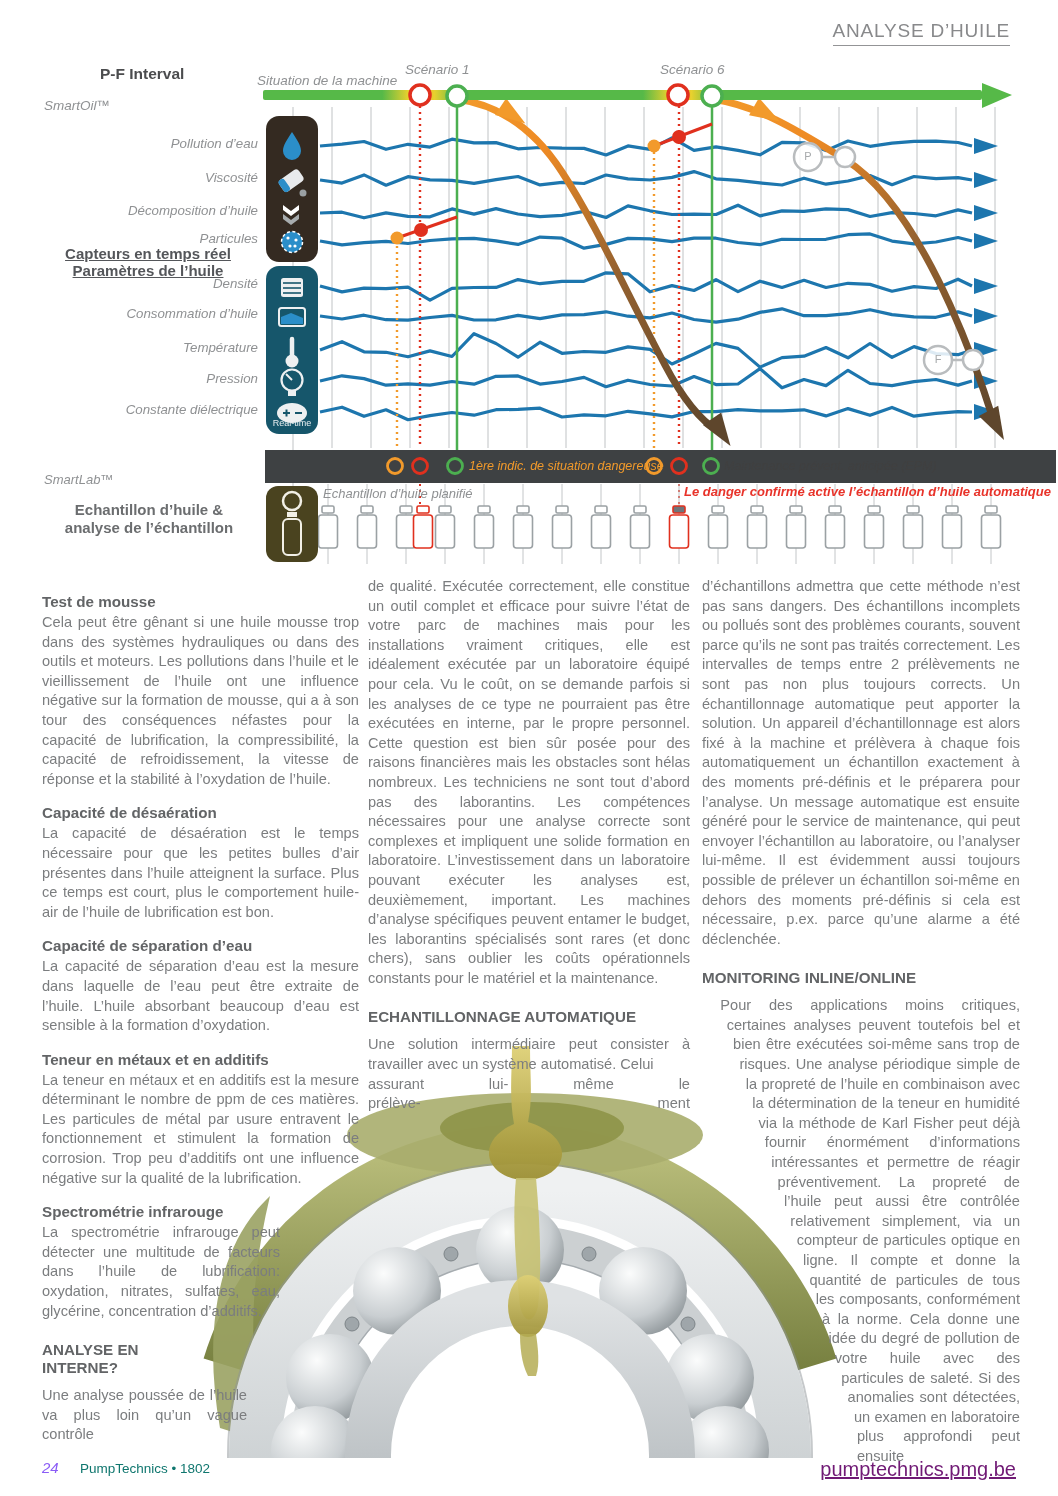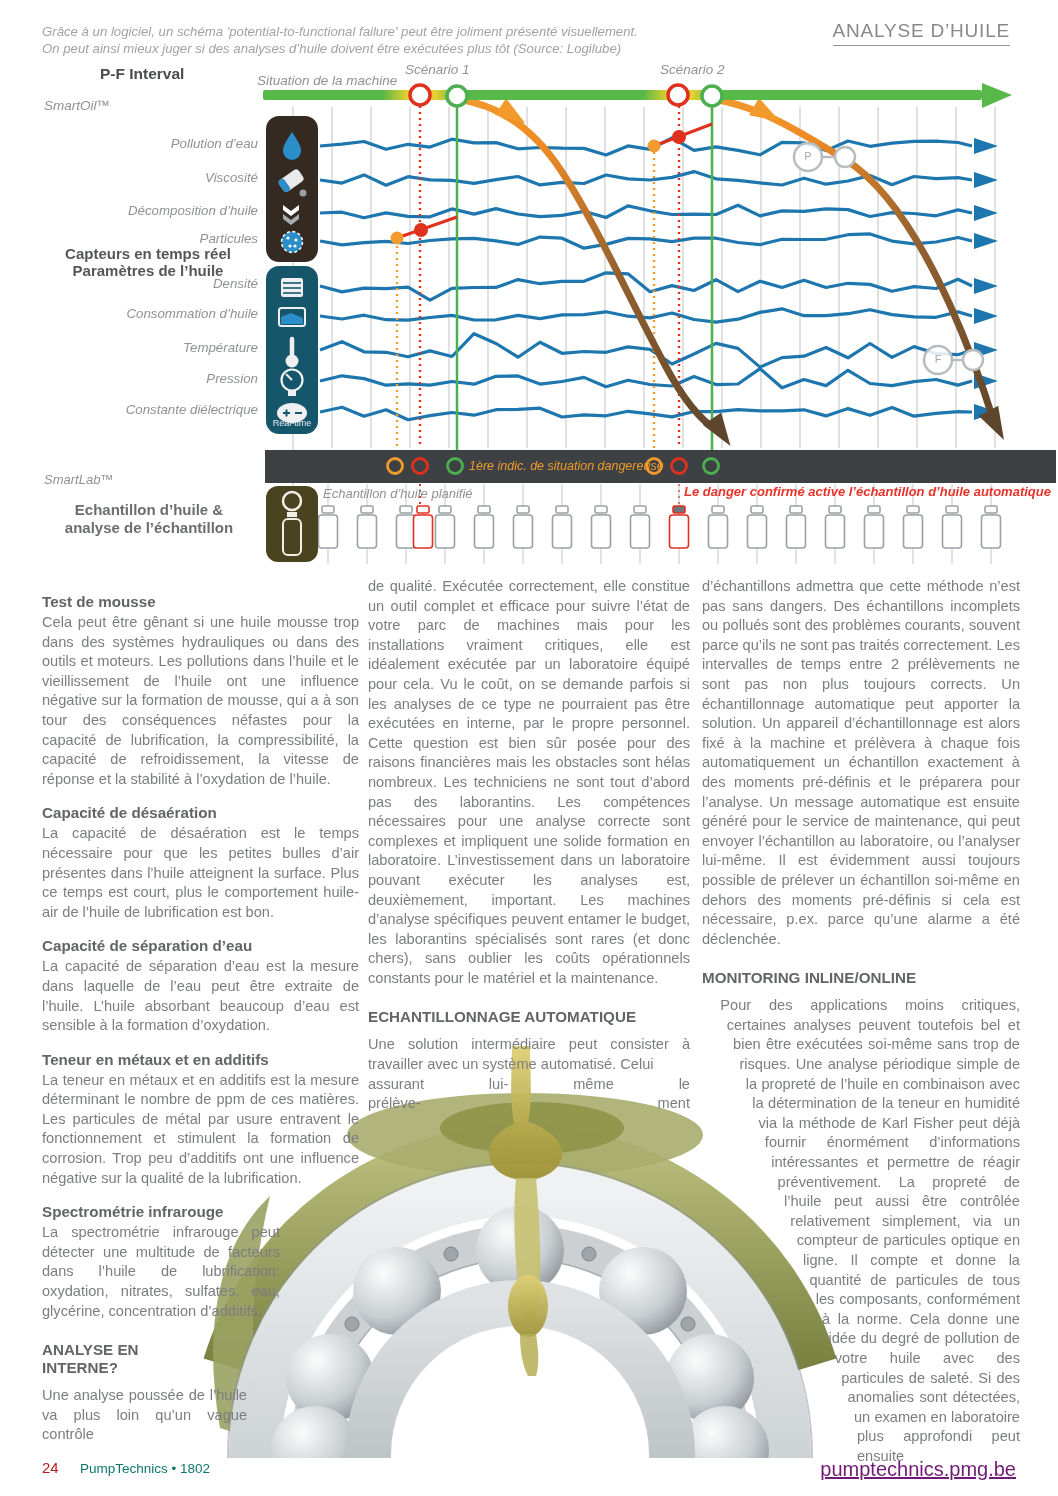--- a/index.html
+++ b/index.html
@@ -30,21 +30,21 @@
   .col h3{font-size:15.2px;color:#626466;margin:15px 0 2px 0;line-height:18px;text-align:left;}
   .col h3.caps{margin:20px 0 9px 0;}
   .col h3:first-child{margin-top:0;}
   .narrow1{width:238px;}
   .narrow-h{width:175px;}
   .narrow2{width:205px;}
   .spread-row{display:flex;justify-content:space-between;height:19.6px;}
   .wrap3{float:left;width:155px;height:470px;margin-top:142px;
          shape-outside:polygon(0 0,12px 0,100% 72%,100% 100%,0 100%);}
   
-  .foot-num{left:42px;top:1459px;font-size:15px;color:#b91c1c;}
+  .foot-num{left:42px;top:1459px;font-size:15px;color:#8b5cf6;font-style:italic;}
   .foot-mag{left:80px;top:1461px;font-size:13.5px;color:#0f766e;}
   .foot-site{right:42px;top:1458px;font-size:20px;color:#701a75;text-decoration:underline;cursor:pointer;}
   svg{display:block;}
   .diagram-svg{position:absolute;left:0;top:0;z-index:1;}
   .bearing-svg{position:absolute;left:190px;top:1038px;z-index:0;}
   .overlay{z-index:2;}
 </style>
 </head>
 <body>
 
@@ -337,43 +337,39 @@
       </g>
 
     <g>
       <rect x="266" y="486" width="52" height="76" rx="12" fill="#4a431f"></rect>
       <circle cx="292" cy="501" r="9" fill="none" stroke="#f2f0e6" stroke-width="2.5"></circle>
       <rect x="287" y="512" width="10" height="5" fill="#f2f0e6"></rect>
       <rect x="283" y="519" width="18" height="36" rx="5" fill="none" stroke="#f2f0e6" stroke-width="2"></rect>
     </g>
   </svg>
 
-  <div class="lbl caption overlay" style="white-space:normal;">
-    <span>Grâce à un logiciel, un schéma 'potential-to-functional failure' peut être joliment présenté visuellement.</span><br>
-    <span>On peut ainsi mieux juger si des analyses d’huile doivent être exécutées plus tôt (Source: Logilube)</span>
-  </div>
   <div class="lbl head-title overlay">ANALYSE D’HUILE</div>
 
   <div class="lbl pfint overlay">P-F Interval</div>
   <div class="lbl ital overlay" style="left:44px;top:98px;">SmartOil™</div>
   <div class="lbl ital overlay" style="left:257px;top:73px;">Situation de la machine</div>
   <div class="lbl ital overlay" style="left:405px;top:62px;">Scénario 1</div>
-  <div class="lbl ital overlay" style="left:660px;top:62px;">Scénario 2</div>
+  <div class="lbl ital overlay" style="left:660px;top:62px;">Scénario 6</div>
 
   <div class="sensor-lbl overlay" style="top:136px;">Pollution d’eau</div>
   <div class="sensor-lbl overlay" style="top:170px;">Viscosité</div>
   <div class="sensor-lbl overlay" style="top:203px;">Décomposition d’huile</div>
   <div class="sensor-lbl overlay" style="top:231px;">Particules</div>
   <div class="sensor-lbl overlay" style="top:276px;">Densité</div>
   <div class="sensor-lbl overlay" style="top:306px;">Consommation d’huile</div>
   <div class="sensor-lbl overlay" style="top:340px;">Température</div>
   <div class="sensor-lbl overlay" style="top:371px;">Pression</div>
   <div class="sensor-lbl overlay" style="top:402px;">Constante diélectrique</div>
 
-  <div class="lbl group-lbl overlay" style="white-space:normal;">
+  <div class="lbl group-lbl overlay" style="white-space:normal;text-decoration:underline;">
     <span>Capteurs en temps réel</span><br>
     <span>Paramètres de l’huile</span>
   </div>
   <div class="lbl realtime overlay">Real-time</div>
 
   <div class="marker-letter overlay" style="left:799px;top:150px;">P</div>
   <div class="marker-letter overlay" style="left:929px;top:353px;">F</div>
 
   <div class="lbl legend-txt overlay" style="left:469px;top:459px;color:#f29a2b;">1ère indic. de situation dangereuse</div>
   <div class="lbl legend-txt overlay" style="left:724px;top:459px;color:#404040;">Maintenance prévent. anticipée (EPM)</div>

